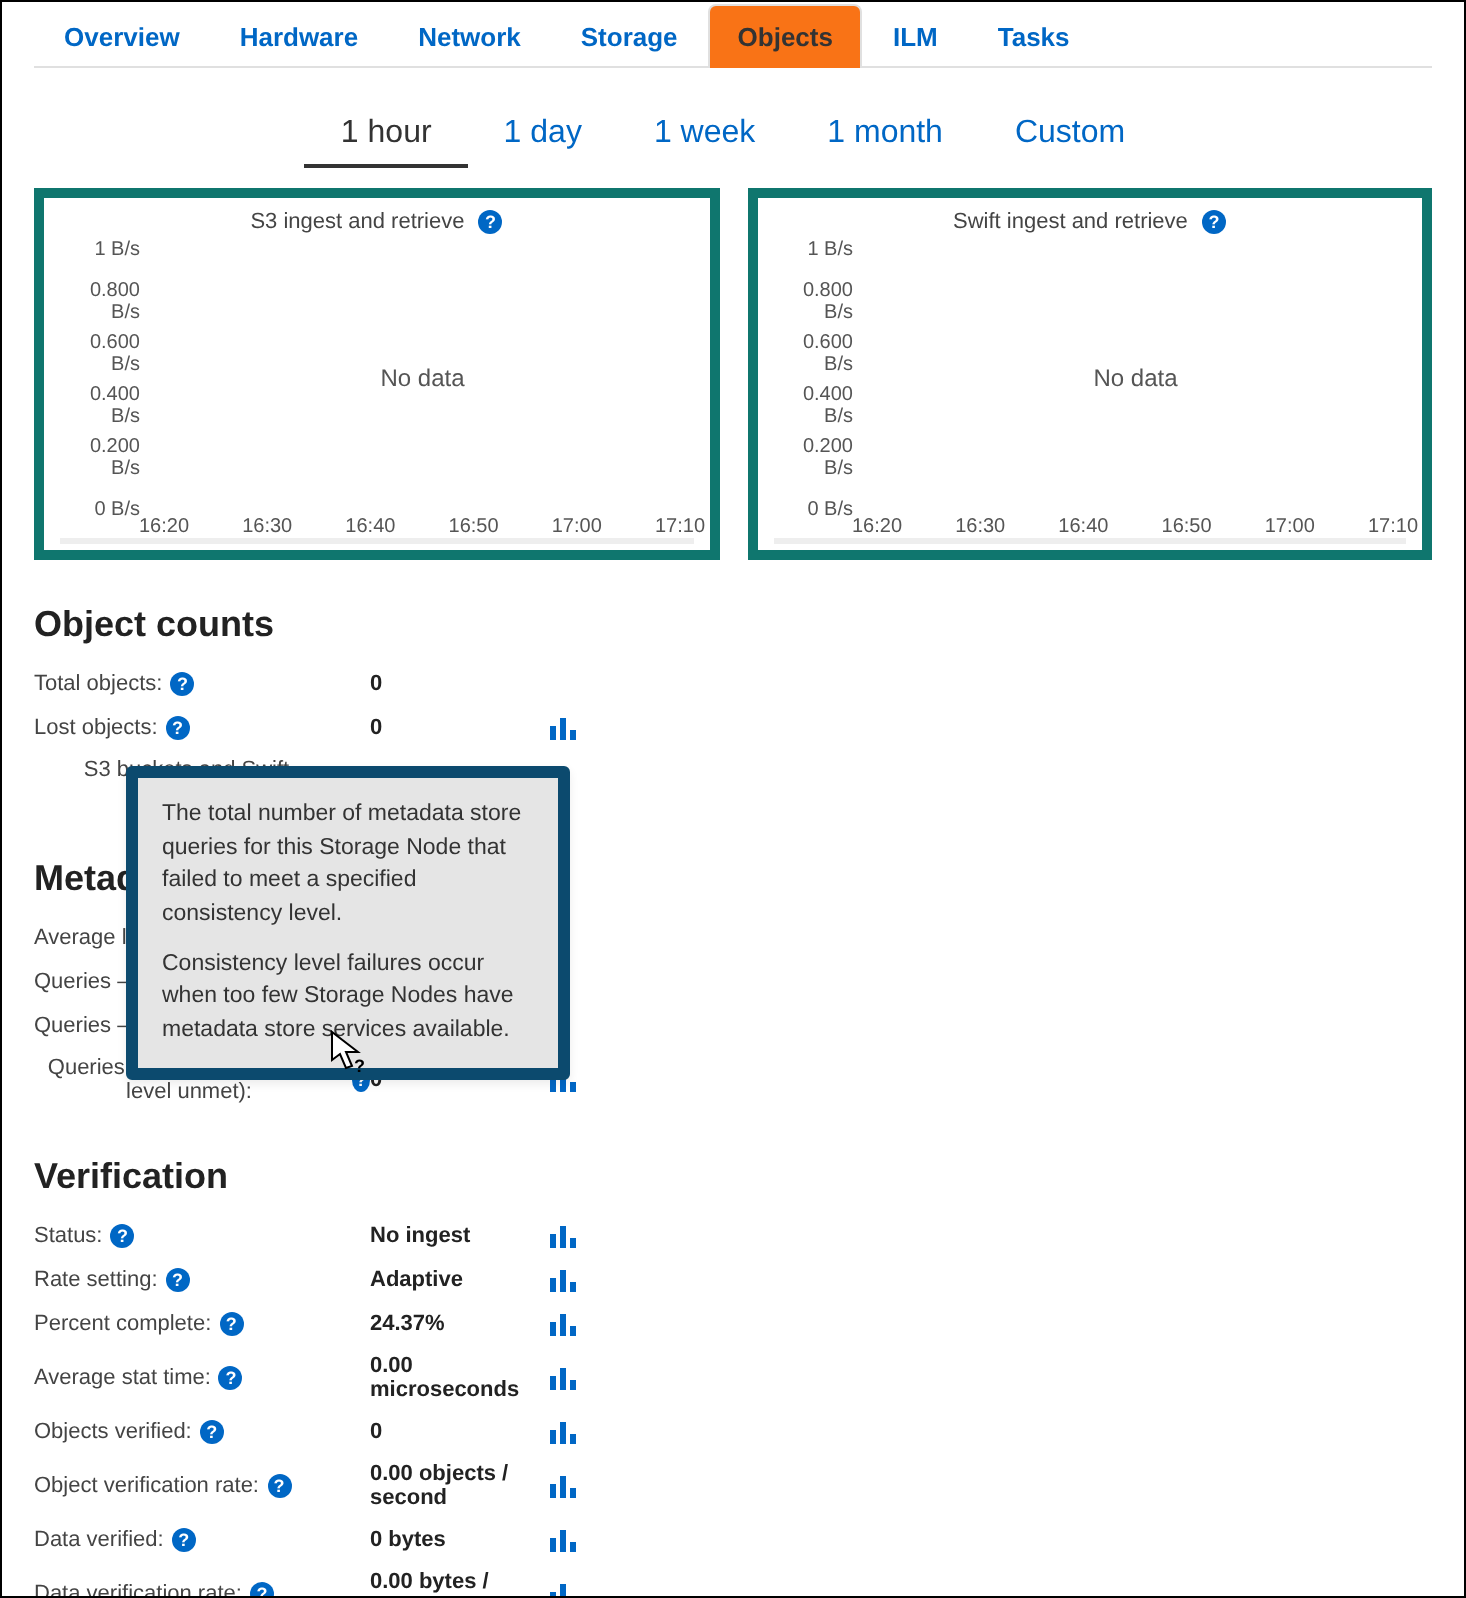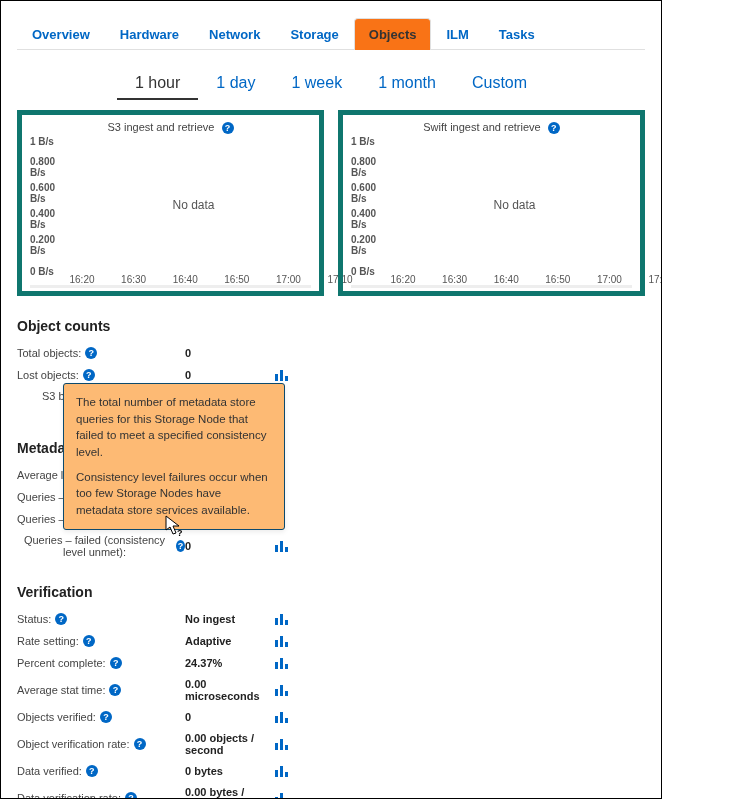--- a/index.html
+++ b/index.html
@@ -5,23 +5,23 @@
   * { box-sizing: border-box; }
   body {
     margin: 0;
     font-family: -apple-system, BlinkMacSystemFont, "Segoe UI", Arial, sans-serif;
     background: #fff;
     color: #333;
     font-size: 12px;
   }
   .page {
     border: 1px solid #000;
-    width: 662px;
+    width: 733px;
     height: 799px;
-    padding: 16px 16px;
+    padding: 0 16px;
     position: relative;
     overflow: hidden;
   }
   .tabs {
     display: flex;
     border-bottom: 1px solid #e0e0e0;
     gap: 0;
   }
   .tab {
     padding: 8px 14px;
@@ -77,24 +77,23 @@
   .chart-title .help { margin-left: 4px; }
   .chart-area {
     position: absolute;
     left: 54px; right: 8px; top: 26px; bottom: 22px;
   }
   .ylabel {
     position: absolute;
     left: 8px;
     font-size: 10px;
     color: #555;
-    text-align: left;
+    text-align: right;
     width: 40px;
     transform: translateY(-50%);
-    font-weight: bold;
   }
   .xlabel {
     position: absolute;
     bottom: 6px;
     font-size: 10px;
     color: #555;
     transform: translateX(-50%);
   }
   .nodata {
     position: absolute;
@@ -103,21 +102,21 @@
     color: #555;
     font-size: 12px;
   }
   .sep {
     position: absolute;
     left: 8px; right: 8px; bottom: 3px;
     height: 3px;
     background: #eee;
   }
   h3.section {
-    font-size: 14px;
+    font-size: 18px;
     font-weight: 700;
     margin: 22px 0 8px;
     color: #222;
   }
   .row {
     display: flex;
     align-items: center;
     padding: 4px 0;
     min-height: 22px;
   }
@@ -152,22 +151,22 @@
     font-size: 9px;
     font-weight: 700;
     cursor: pointer;
   }
   .bar-icon svg { display: block; }
   .tooltip {
     position: absolute;
     left: 62px;
     top: 382px;
     width: 222px;
-    background: #fdba74;
-    border: 1px solid #0c4a6e;
+    background: #e5e5e5;
+    border: 6px solid #0c4a6e;
     border-radius: 3px;
     padding: 10px 12px;
     font-size: 11.5px;
     color: #333;
     line-height: 1.45;
     z-index: 10;
     box-shadow: 0 2px 5px rgba(0,0,0,.08);
   }
   .tooltip p { margin: 0 0 8px; }
   .tooltip p:last-child { margin: 0; }

